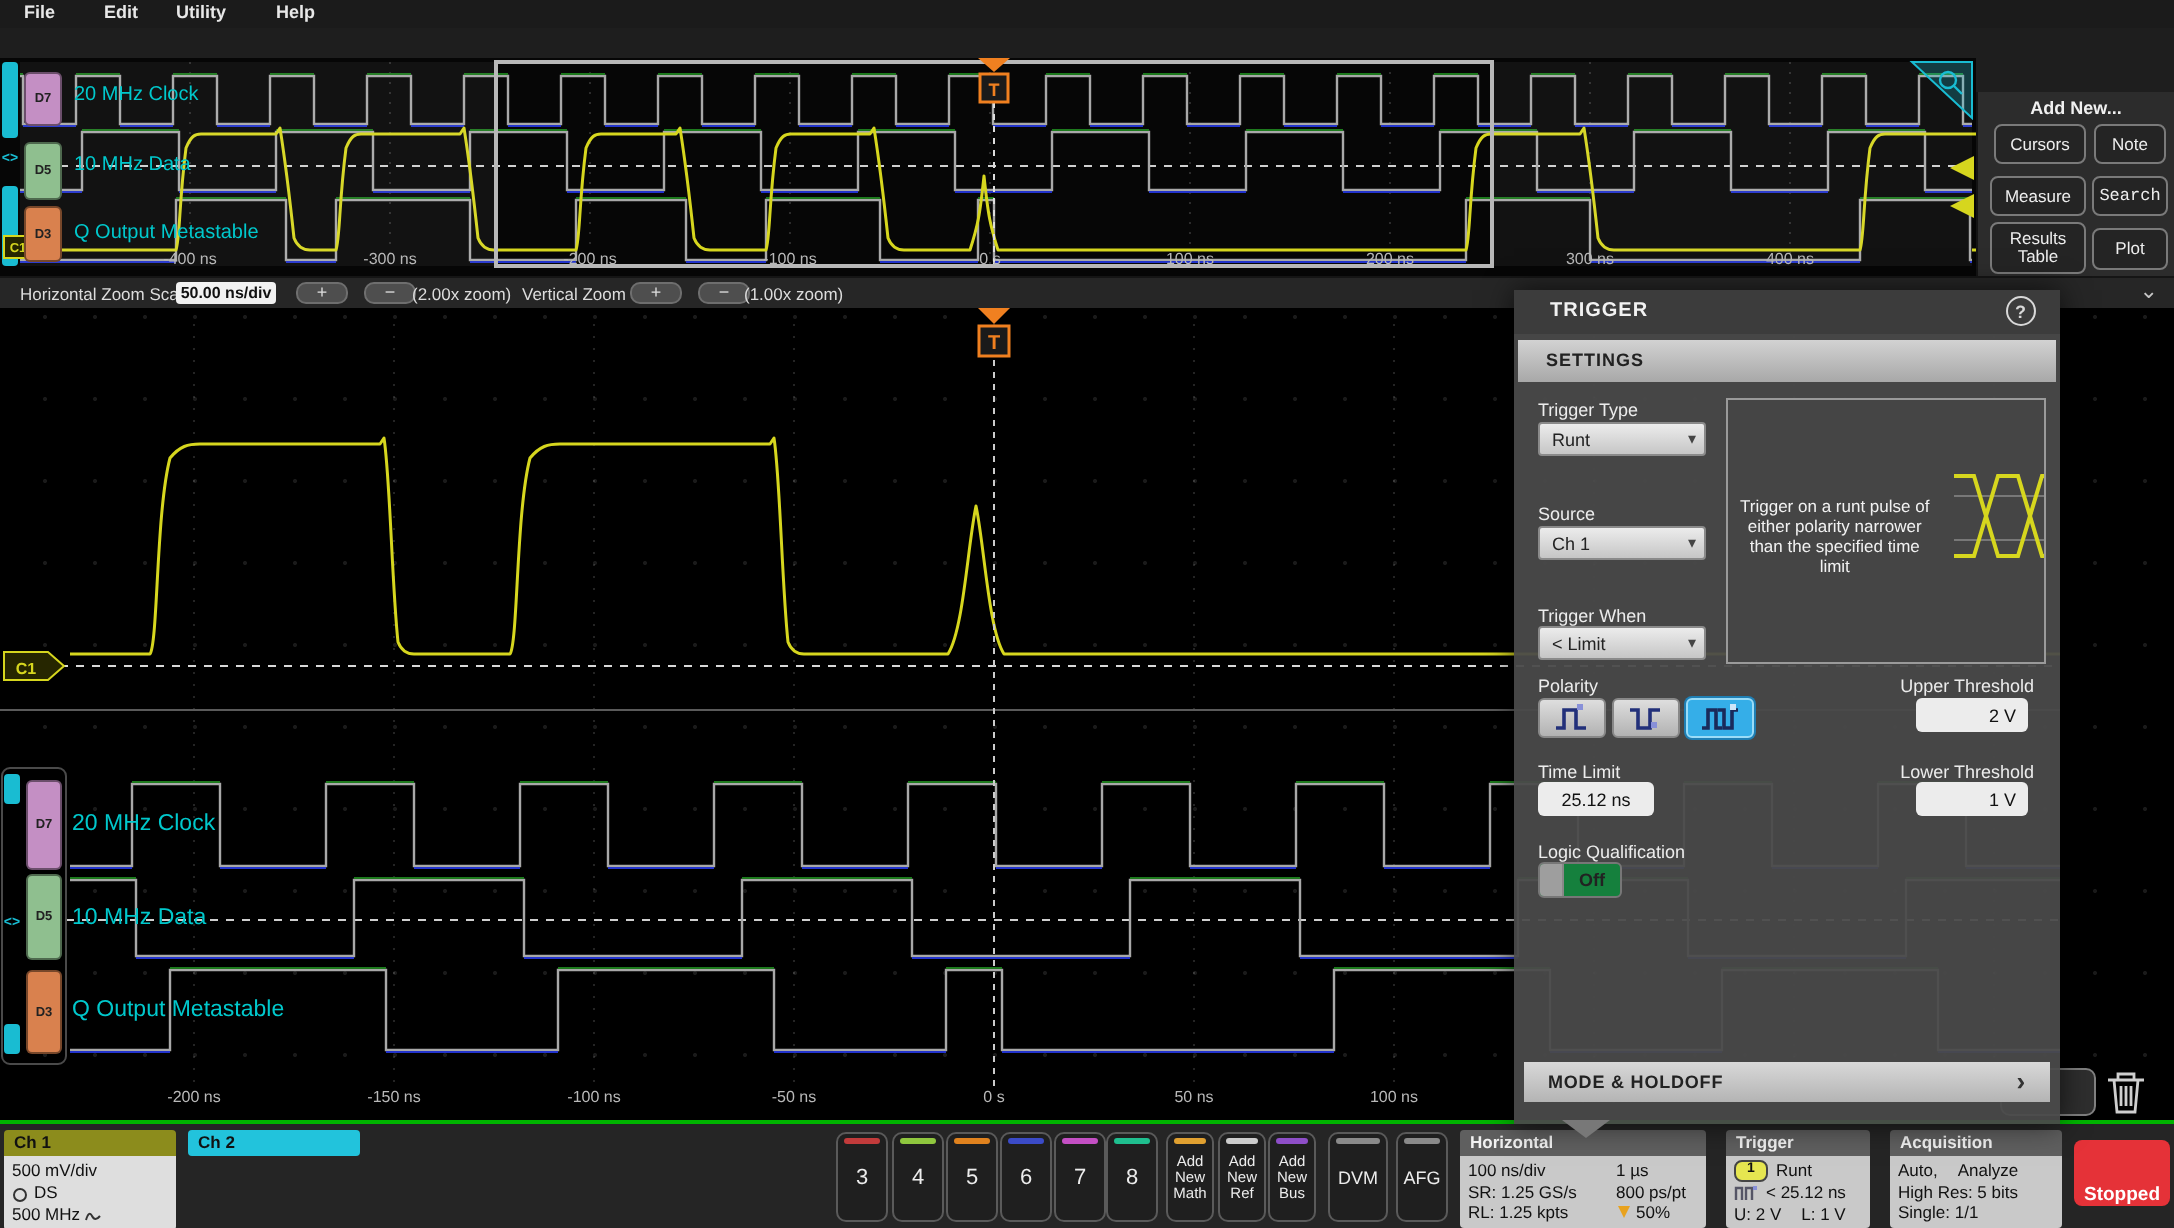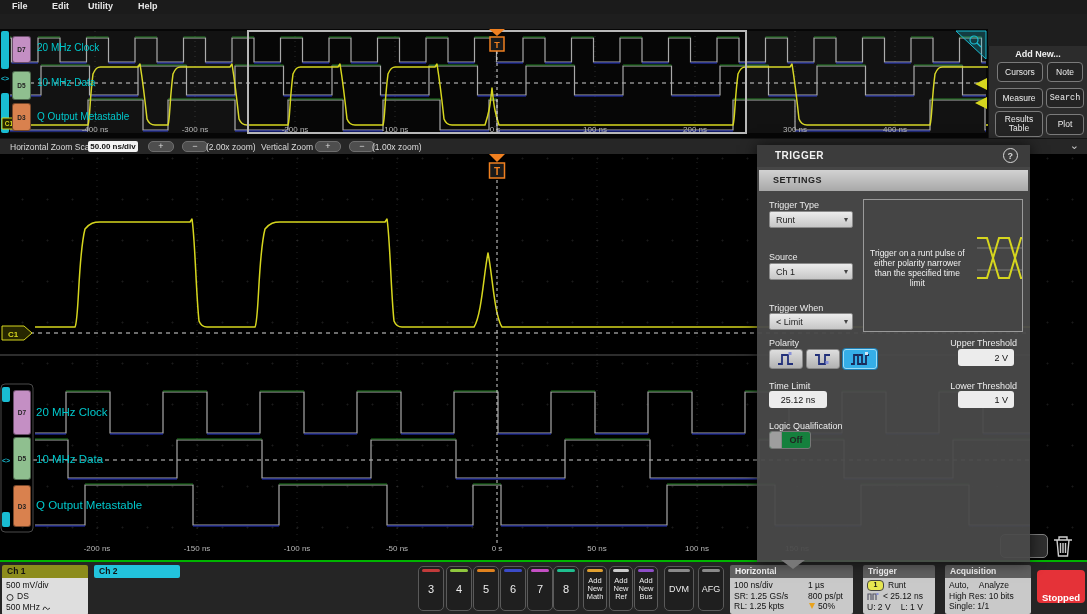--- a/index.html
+++ b/index.html
@@ -435,21 +435,21 @@
     </div>
 
     <div class="infobadge" style="left:945px;width:86px">
       <div class="ihead"><span>Acquisition</span></div>
       <div class="ibody">
         <div class="irow">
             <span class="g">Auto,</span>
             <span>Analyze</span>
           </div>
         <div class="irow">
-            <span>High Res: 10 bits</span>
+            <span>High Res: 5 bits</span>
           </div>
         <div class="irow">
             <span>Single: 1/1</span>
           </div>
       </div>
     </div>
 
     <div id="stoppedbtn">
         <span>Stopped</span>
       </div>
@@ -583,16 +583,20 @@
     <div class="vfield" style="left:201px;top:246px;width:56px">
         <span>1 V</span>
       </div>
 
     <div class="tp-label" style="left:12px;top:276px">Logic Qualification</div>
     <div class="toggle">
         <div class="knob"></div>
         <span>Off</span>
       </div>
 
+    <div class="modebar">
+      <span>MODE &amp; HOLDOFF</span>
+      <b>›</b>
+    </div>
   </div>
   <div id="paneltail"></div>
 
 </div>
 
 </body></html>

